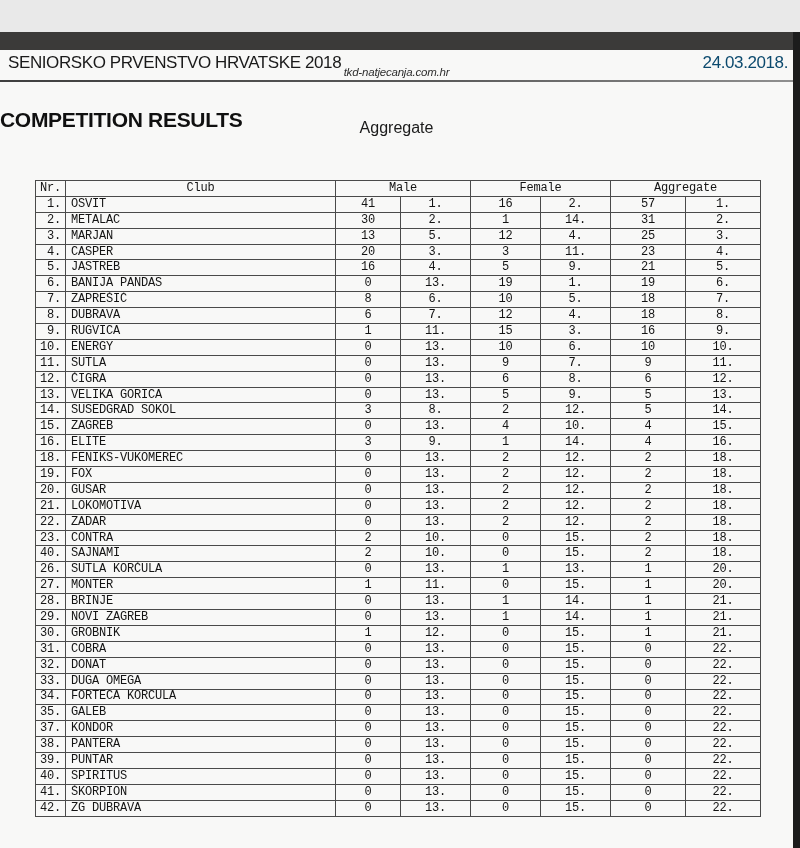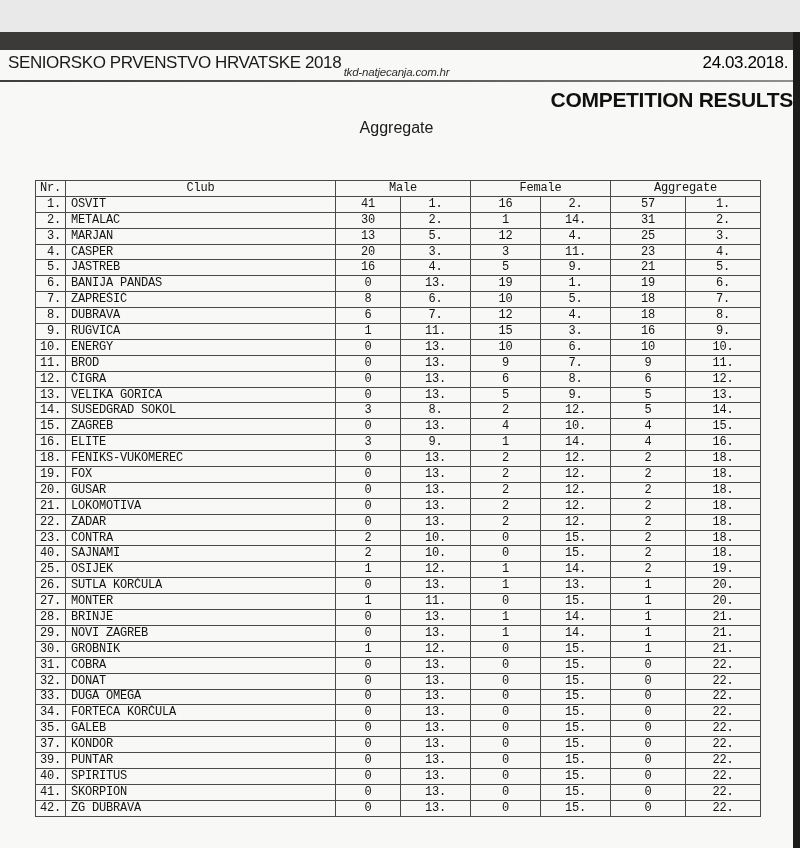--- a/index.html
+++ b/index.html
@@ -12,32 +12,32 @@
   }
   .top-bar{position:absolute;top:0;left:0;width:800px;height:18px;background:#3b3a39;}
   .right-bar{position:absolute;top:0;right:0;width:7px;height:848px;background:#1c1c1c;}
 
   .event-title{
     position:absolute;left:8px;top:21px;
     font-size:17px;color:#1a1a1a;letter-spacing:-0.4px;white-space:nowrap;
   }
   .doc-date{
     position:absolute;right:12px;top:21px;
-    font-size:17px;color:#000000;letter-spacing:-0.4px;white-space:nowrap;
+    font-size:17px;color:#0c4a6e;letter-spacing:-0.4px;white-space:nowrap;
   }
   .website{
     position:absolute;left:0;top:34px;width:793px;text-align:center;
     font-size:11.5px;font-style:italic;color:#2e2e2e;letter-spacing:-0.2px;
   }
   .header-rule{
     position:absolute;left:0;top:48px;width:793px;height:2px;
     background:linear-gradient(to right,#3f3f3f 0%,#5a5a5a 55%,#8f8f8f 100%);
   }
   .title{
-    position:absolute;left:0;top:56px;width:793px;text-align:right;
+    position:absolute;left:0;top:76px;width:793px;text-align:left;
     font-weight:bold;font-size:21px;color:#101010;letter-spacing:-0.3px;
   }
   .subtitle{
     position:absolute;left:0;top:87px;width:793px;text-align:center;
     font-size:16px;color:#1a1a1a;
   }
 
   table.results{
     position:absolute;left:35px;top:148px;width:725px;
     border-collapse:collapse;table-layout:fixed;
@@ -189,21 +189,21 @@
             <td class="c1">ENERGY</td>
             <td class="c2">0</td>
             <td class="c3">13.</td>
             <td class="c4">10</td>
             <td class="c5">6.</td>
             <td class="c6">10</td>
             <td class="c7">10.</td>
           </tr>
           <tr>
             <td class="c0">11.</td>
-            <td class="c1">BROD</td>
+            <td class="c1">SUTLA</td>
             <td class="c2">0</td>
             <td class="c3">13.</td>
             <td class="c4">9</td>
             <td class="c5">7.</td>
             <td class="c6">9</td>
             <td class="c7">11.</td>
           </tr>
           <tr>
             <td class="c0">12.</td>
             <td class="c1">ČIGRA</td>
@@ -318,30 +318,20 @@
             <td class="c0">40.</td>
             <td class="c1">SAJNAMI</td>
             <td class="c2">2</td>
             <td class="c3">10.</td>
             <td class="c4">0</td>
             <td class="c5">15.</td>
             <td class="c6">2</td>
             <td class="c7">18.</td>
           </tr>
           <tr>
-            <td class="c0">25.</td>
-            <td class="c1">OSIJEK</td>
-            <td class="c2">1</td>
-            <td class="c3">12.</td>
-            <td class="c4">1</td>
-            <td class="c5">14.</td>
-            <td class="c6">2</td>
-            <td class="c7">19.</td>
-          </tr>
-          <tr>
             <td class="c0">26.</td>
             <td class="c1">SUTLA KORČULA</td>
             <td class="c2">0</td>
             <td class="c3">13.</td>
             <td class="c4">1</td>
             <td class="c5">13.</td>
             <td class="c6">1</td>
             <td class="c7">20.</td>
           </tr>
           <tr>
@@ -438,20 +428,30 @@
             <td class="c0">37.</td>
             <td class="c1">KONDOR</td>
             <td class="c2">0</td>
             <td class="c3">13.</td>
             <td class="c4">0</td>
             <td class="c5">15.</td>
             <td class="c6">0</td>
             <td class="c7">22.</td>
           </tr>
           <tr>
+            <td class="c0">38.</td>
+            <td class="c1">PANTERA</td>
+            <td class="c2">0</td>
+            <td class="c3">13.</td>
+            <td class="c4">0</td>
+            <td class="c5">15.</td>
+            <td class="c6">0</td>
+            <td class="c7">22.</td>
+          </tr>
+          <tr>
             <td class="c0">39.</td>
             <td class="c1">PUNTAR</td>
             <td class="c2">0</td>
             <td class="c3">13.</td>
             <td class="c4">0</td>
             <td class="c5">15.</td>
             <td class="c6">0</td>
             <td class="c7">22.</td>
           </tr>
           <tr>

